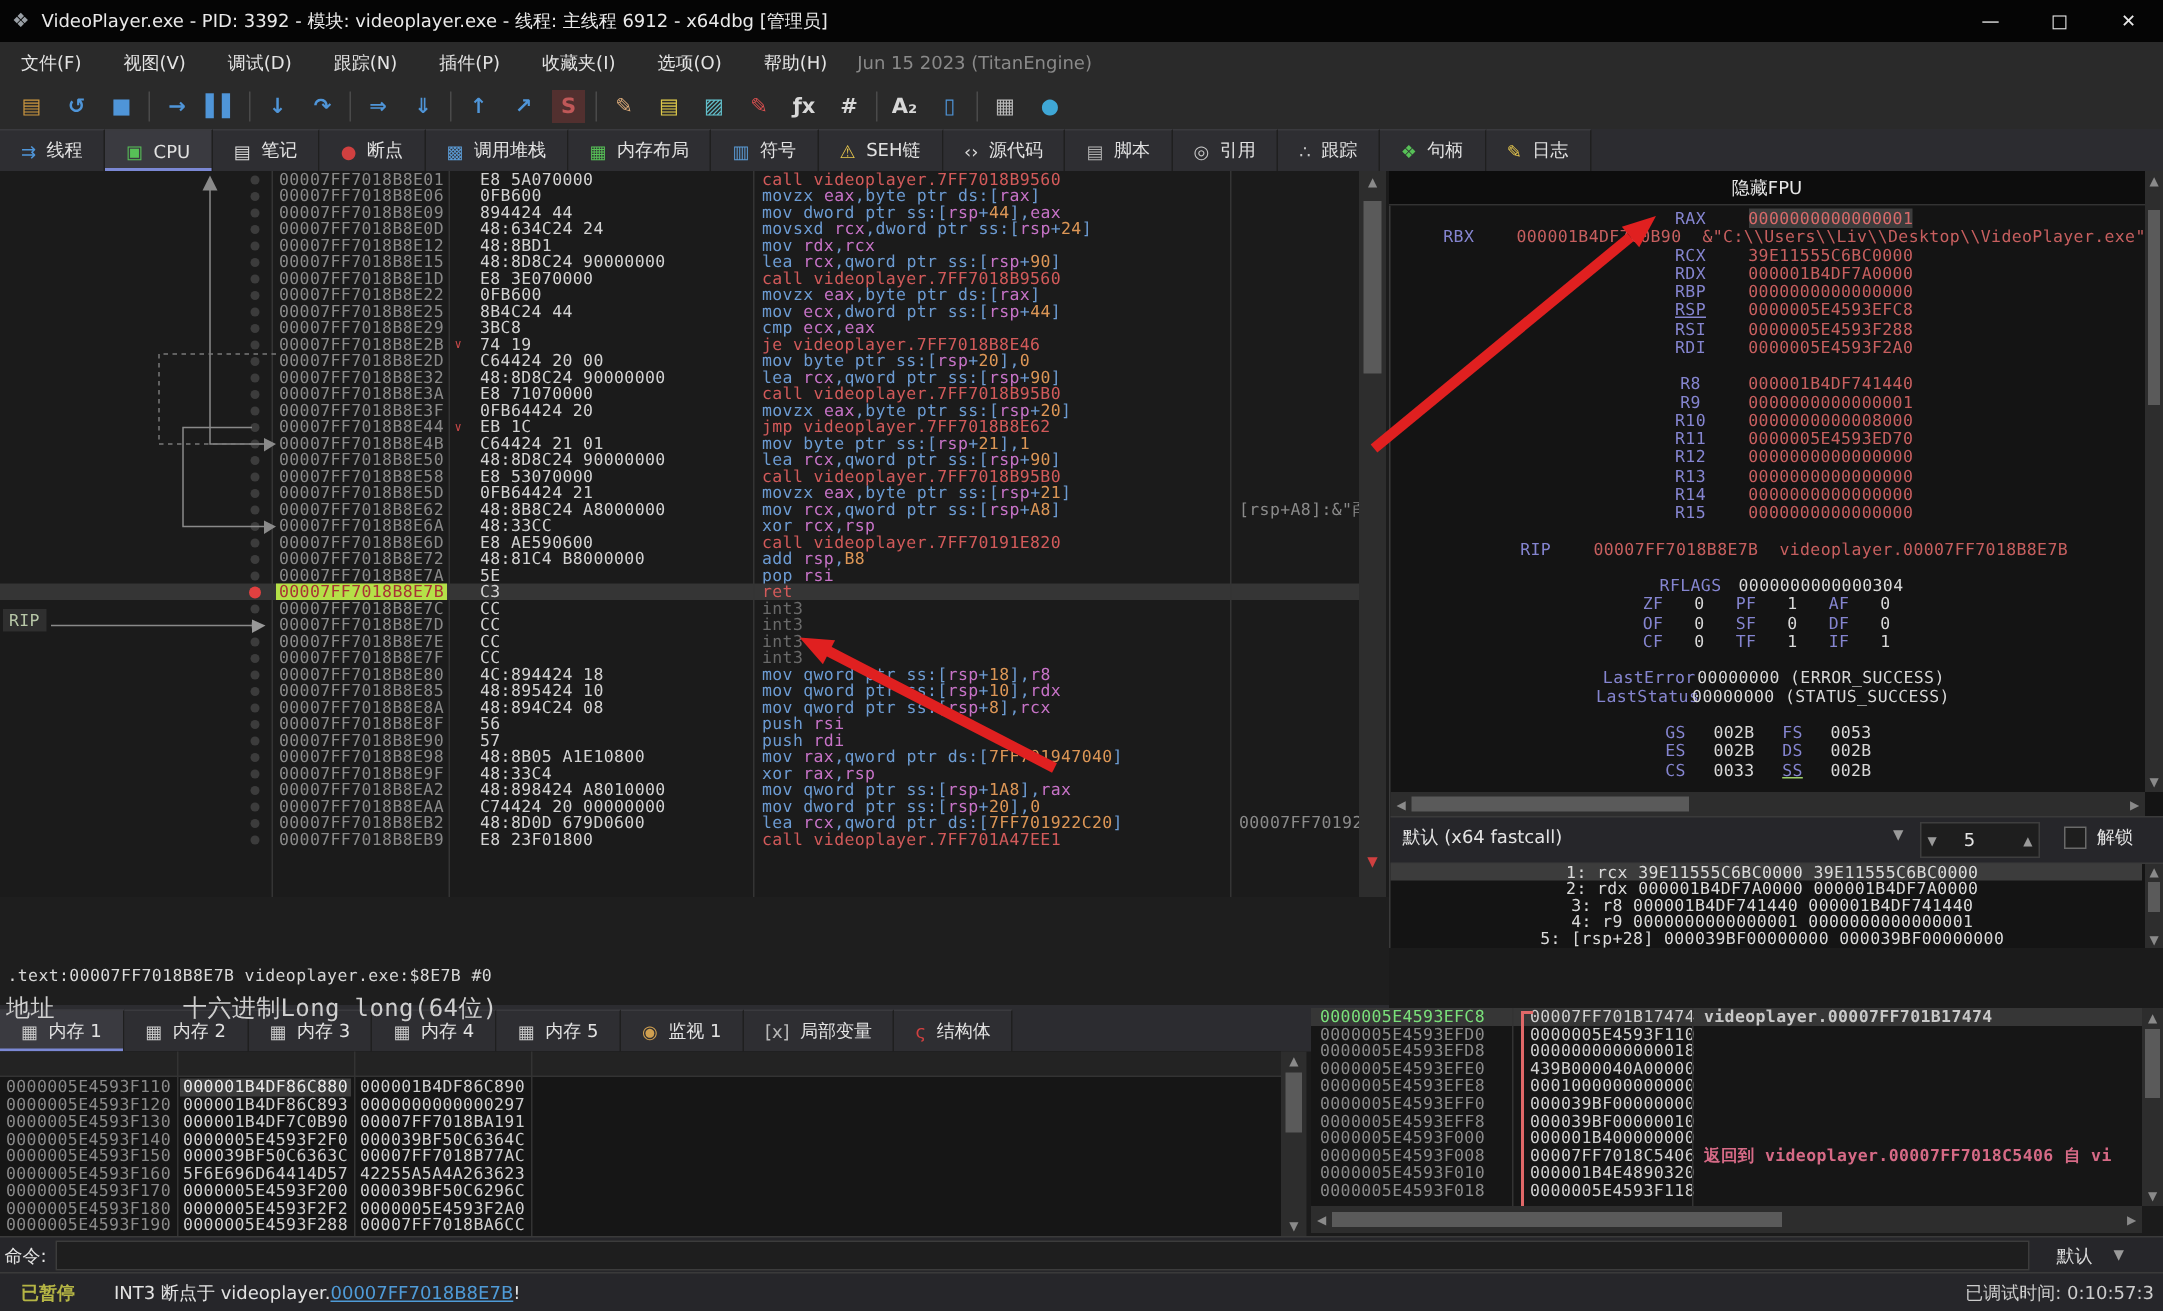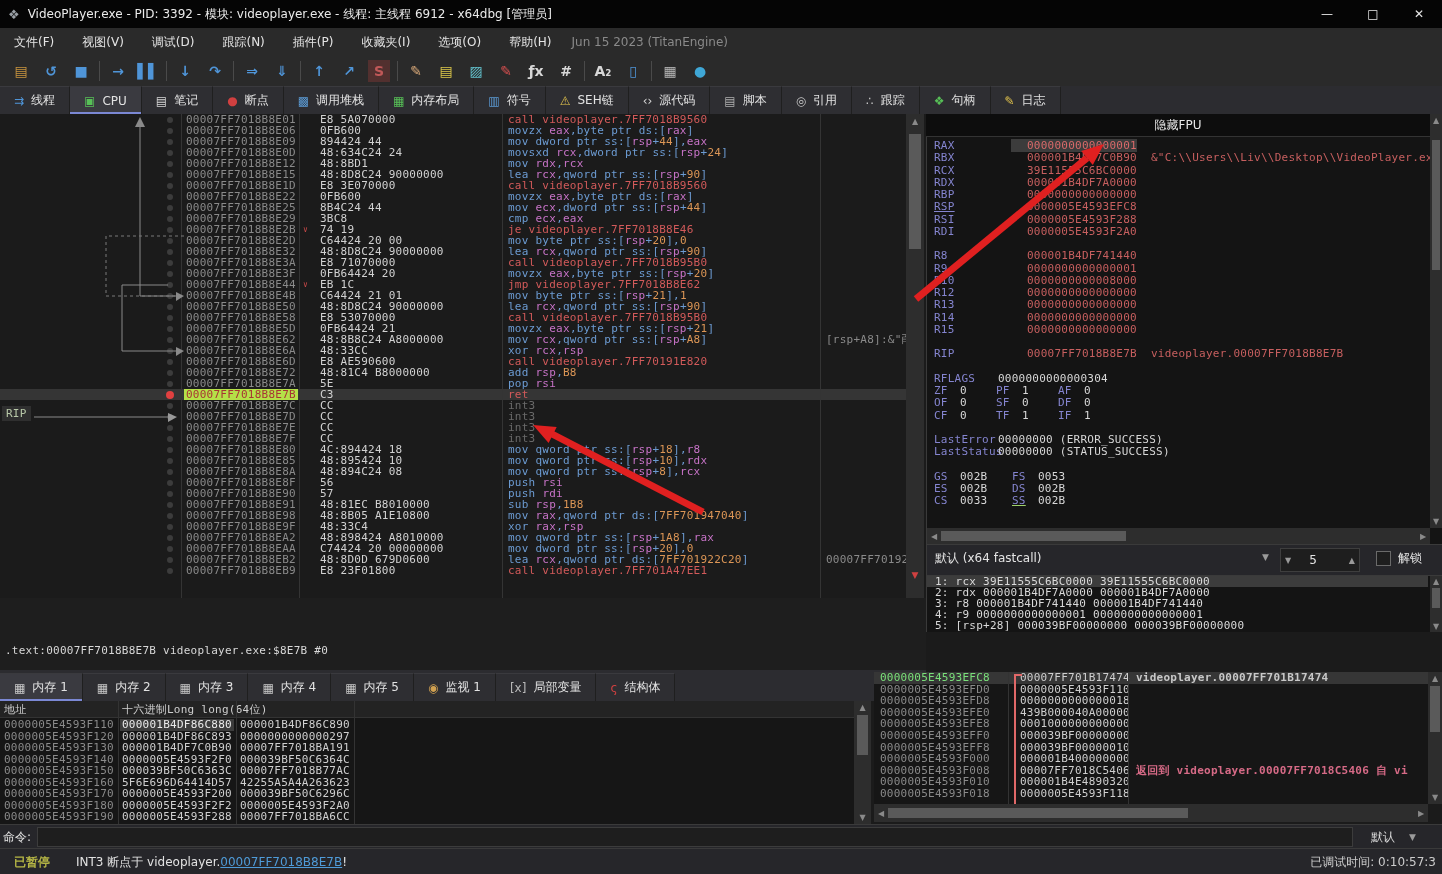--- a/index.html
+++ b/index.html
@@ -1,19 +1,19 @@
 <!DOCTYPE html>
 <html><head>
 <meta charset="utf-8">
 <style>
   html,body{margin:0;padding:0;}
   body{width:1442px;height:874px;overflow:hidden;background:#1b1b1b;position:relative;
        font-family:"DejaVu Sans",sans-serif;color:#d8d8d8;-webkit-font-smoothing:none;}
   .abs{position:absolute;}
-  .mono{font-family:"DejaVu Sans Mono",monospace;font-size:11px;letter-spacing:.25px;}
+  .mono{font-family:"DejaVu Sans Mono",monospace;font-size:11px;letter-spacing:.25px;text-align:center;}
   
   #titlebar{left:0;top:0;width:1442px;height:28px;background:#050505;display:flex;align-items:center;}
   #app-icon{margin-left:8px;font-size:13px;color:#9aa0a6;}
   #title-text{margin-left:8px;font-size:12px;color:#eaeaea;}
   #win-controls{margin-left:auto;display:flex;}
   .winbtn{width:46px;height:28px;display:flex;align-items:center;justify-content:center;color:#e8e8e8;font-size:12px;}
   #menubar{left:0;top:28px;width:1442px;height:28px;background:#2a2a2a;display:flex;align-items:center;border-bottom:1px solid #1d1d1d;}
   .menu-item{padding:0 14px;font-size:12px;color:#e4e4e4;height:28px;display:flex;align-items:center;}
   #build-info{font-size:12px;color:#8a8a8a;margin-left:6px;}
   #toolbar{left:0;top:56px;width:1442px;height:30px;background:#2a2a2a;display:flex;align-items:center;border-bottom:1px solid #1d1d1d;}
@@ -45,21 +45,21 @@
   .sb-thumb{background:#5a5a5a;position:absolute;}
   .sb-arrow{position:absolute;color:#8a8a8a;font-size:8px;text-align:center;width:100%;}
   
   #registers{left:926px;top:114px;width:516px;height:518px;background:#141414;border-left:1px solid #3a3a3a;}
   #fpu-toggle{left:926px;top:114px;width:504px;height:22px;background:#0d0d0d;border-bottom:1px solid #333;
               display:flex;align-items:center;justify-content:center;font-size:12px;color:#e8e8e8;}
   #regs-content{left:934px;top:140px;width:496px;}
   .rline{height:12.25px;line-height:12.4px;white-space:pre;}
   .rn{display:inline-block;width:77px;color:#8585d0;}
   .rn.u{text-decoration:underline;}
-  .rv{color:#c75f5f;padding-left:16px;}
+  .rv{color:#c75f5f;}
   .rv.sel{background:#3c3c3c;color:#d86a6a;}
   .rc{color:#c75f5f;margin-left:14px;}
   .fw{color:#d8d8d8;}
   .fn{display:inline-block;width:26px;color:#8585d0;}
   .fv{display:inline-block;width:36px;color:#d8d8d8;}
   .sn{display:inline-block;width:26px;color:#8585d0;}
   .sn.u{text-decoration:underline;text-decoration-color:#9ed06a;}
   .sv{display:inline-block;width:52px;color:#d8d8d8;}
   .ln{display:inline-block;width:64px;color:#8585d0;}
   
@@ -72,21 +72,21 @@
   #unlock-label{left:1398px;top:550px;font-size:12px;color:#e4e4e4;}
   #args-rows{left:927px;top:576px;width:501px;}
   .arow{height:10.9px;line-height:11.1px;white-space:pre;color:#dadada;padding-left:8px;}
   .arow.sel{background:#3c3c3c;}
   
   #below-strip{left:0;top:598px;width:926px;height:72px;background:#1e1e1e;}
   #disasm-status{left:5px;top:644px;color:#d8d8d8;}
   #bottom-tabs{left:0;top:670px;width:926px;height:31px;background:#2c2c30;display:flex;align-items:flex-end;}
   #dump{left:0;top:701px;width:854px;height:123px;background:#161616;}
   #dump-head{left:0;top:701px;width:854px;height:16px;background:#232323;border-bottom:1px solid #333;}
-  .dump-col-h{position:absolute;top:702px;font-size:11px;color:#cfcfcf;}
+  .dump-col-h{position:absolute;top:662px;font-size:16px;color:#cfcfcf;}
   .mrow{position:relative;height:11.5px;line-height:11.7px;white-space:pre;}
   .maddr{position:absolute;left:4px;color:#8a8a8a;}
   .mv1{position:absolute;left:122px;color:#cfcfcf;}
   .mv2{position:absolute;left:240px;color:#cfcfcf;}
   .mv1.sel{background:#3c3c3c;color:#eaeaea;padding:0 2px;left:120px;}
   .dline{position:absolute;top:701px;height:123px;width:1px;background:#333;}
   #stack{left:874px;top:672px;width:554px;height:132px;background:#161616;}
   .srow{position:relative;height:11.6px;line-height:11.8px;white-space:pre;}
   .srow.sel{background:#363636;}
   .saddr{position:absolute;left:6px;color:#8a8a8a;}
@@ -263,21 +263,20 @@
       <div class="drow riprow"><span class="dot bp"></span><span class="daddr">00007FF7018B8E7B</span><span class="dbytes">C3</span><span class="dinstr"><span class="tk-c">ret</span></span></div>
       <div class="drow"><span class="dot"></span><span class="daddr">00007FF7018B8E7C</span><span class="dbytes">CC</span><span class="dinstr"><span class="tk-g">int3</span></span></div>
       <div class="drow"><span class="dot"></span><span class="daddr">00007FF7018B8E7D</span><span class="dbytes">CC</span><span class="dinstr"><span class="tk-g">int3</span></span></div>
       <div class="drow"><span class="dot"></span><span class="daddr">00007FF7018B8E7E</span><span class="dbytes">CC</span><span class="dinstr"><span class="tk-g">int3</span></span></div>
       <div class="drow"><span class="dot"></span><span class="daddr">00007FF7018B8E7F</span><span class="dbytes">CC</span><span class="dinstr"><span class="tk-g">int3</span></span></div>
       <div class="drow"><span class="dot"></span><span class="daddr">00007FF7018B8E80</span><span class="dbytes">4C:894424 18</span><span class="dinstr"><span class="tk-b">mov</span><span class="tk-b"> </span><span class="tk-b">qword</span><span class="tk-b"> </span><span class="tk-b">ptr</span><span class="tk-b"> </span><span class="tk-b">ss</span><span class="tk-b">:</span><span class="tk-b">[</span><span class="tk-r">rsp</span><span class="tk-b">+</span><span class="tk-n">18</span><span class="tk-b">]</span><span class="tk-b">,</span><span class="tk-r">r8</span></span></div>
       <div class="drow"><span class="dot"></span><span class="daddr">00007FF7018B8E85</span><span class="dbytes">48:895424 10</span><span class="dinstr"><span class="tk-b">mov</span><span class="tk-b"> </span><span class="tk-b">qword</span><span class="tk-b"> </span><span class="tk-b">ptr</span><span class="tk-b"> </span><span class="tk-b">ss</span><span class="tk-b">:</span><span class="tk-b">[</span><span class="tk-r">rsp</span><span class="tk-b">+</span><span class="tk-n">10</span><span class="tk-b">]</span><span class="tk-b">,</span><span class="tk-r">rdx</span></span></div>
       <div class="drow"><span class="dot"></span><span class="daddr">00007FF7018B8E8A</span><span class="dbytes">48:894C24 08</span><span class="dinstr"><span class="tk-b">mov</span><span class="tk-b"> </span><span class="tk-b">qword</span><span class="tk-b"> </span><span class="tk-b">ptr</span><span class="tk-b"> </span><span class="tk-b">ss</span><span class="tk-b">:</span><span class="tk-b">[</span><span class="tk-r">rsp</span><span class="tk-b">+</span><span class="tk-n">8</span><span class="tk-b">]</span><span class="tk-b">,</span><span class="tk-r">rcx</span></span></div>
       <div class="drow"><span class="dot"></span><span class="daddr">00007FF7018B8E8F</span><span class="dbytes">56</span><span class="dinstr"><span class="tk-b">push</span><span class="tk-b"> </span><span class="tk-r">rsi</span></span></div>
       <div class="drow"><span class="dot"></span><span class="daddr">00007FF7018B8E90</span><span class="dbytes">57</span><span class="dinstr"><span class="tk-b">push</span><span class="tk-b"> </span><span class="tk-r">rdi</span></span></div>
-      <div class="drow"><span class="dot"></span><span class="daddr">00007FF7018B8E91</span><span class="dbytes">48:81EC B8010000</span><span class="dinstr"><span class="tk-b">sub</span><span class="tk-b"> </span><span class="tk-r">rsp</span><span class="tk-b">,</span><span class="tk-n">1B8</span></span></div>
       <div class="drow"><span class="dot"></span><span class="daddr">00007FF7018B8E98</span><span class="dbytes">48:8B05 A1E10800</span><span class="dinstr"><span class="tk-b">mov</span><span class="tk-b"> </span><span class="tk-r">rax</span><span class="tk-b">,</span><span class="tk-b">qword</span><span class="tk-b"> </span><span class="tk-b">ptr</span><span class="tk-b"> </span><span class="tk-b">ds</span><span class="tk-b">:</span><span class="tk-b">[</span><span class="tk-n">7FF701947040</span><span class="tk-b">]</span></span></div>
       <div class="drow"><span class="dot"></span><span class="daddr">00007FF7018B8E9F</span><span class="dbytes">48:33C4</span><span class="dinstr"><span class="tk-b">xor</span><span class="tk-b"> </span><span class="tk-r">rax</span><span class="tk-b">,</span><span class="tk-r">rsp</span></span></div>
       <div class="drow"><span class="dot"></span><span class="daddr">00007FF7018B8EA2</span><span class="dbytes">48:898424 A8010000</span><span class="dinstr"><span class="tk-b">mov</span><span class="tk-b"> </span><span class="tk-b">qword</span><span class="tk-b"> </span><span class="tk-b">ptr</span><span class="tk-b"> </span><span class="tk-b">ss</span><span class="tk-b">:</span><span class="tk-b">[</span><span class="tk-r">rsp</span><span class="tk-b">+</span><span class="tk-n">1A8</span><span class="tk-b">]</span><span class="tk-b">,</span><span class="tk-r">rax</span></span></div>
       <div class="drow"><span class="dot"></span><span class="daddr">00007FF7018B8EAA</span><span class="dbytes">C74424 20 00000000</span><span class="dinstr"><span class="tk-b">mov</span><span class="tk-b"> </span><span class="tk-b">dword</span><span class="tk-b"> </span><span class="tk-b">ptr</span><span class="tk-b"> </span><span class="tk-b">ss</span><span class="tk-b">:</span><span class="tk-b">[</span><span class="tk-r">rsp</span><span class="tk-b">+</span><span class="tk-n">20</span><span class="tk-b">]</span><span class="tk-b">,</span><span class="tk-n">0</span></span></div>
       <div class="drow"><span class="dot"></span><span class="daddr">00007FF7018B8EB2</span><span class="dbytes">48:8D0D 679D0600</span><span class="dinstr"><span class="tk-b">lea</span><span class="tk-b"> </span><span class="tk-r">rcx</span><span class="tk-b">,</span><span class="tk-b">qword</span><span class="tk-b"> </span><span class="tk-b">ptr</span><span class="tk-b"> </span><span class="tk-b">ds</span><span class="tk-b">:</span><span class="tk-b">[</span><span class="tk-n">7FF701922C20</span><span class="tk-b">]</span></span><span class="dcomment">00007FF70192</span></div>
       <div class="drow"><span class="dot"></span><span class="daddr">00007FF7018B8EB9</span><span class="dbytes">E8 23F01800</span><span class="dinstr"><span class="tk-c">call videoplayer.7FF701A47EE1</span></span></div>
     </div>
 </div>
 <div class="gline" style="left:181px"></div>
 <div class="gline" style="left:299px"></div>
@@ -316,20 +315,21 @@
     <div class="rline"><span class="rn">RCX</span><span class="rv">39E11555C6BC0000</span></div>
     <div class="rline"><span class="rn">RDX</span><span class="rv">000001B4DF7A0000</span></div>
     <div class="rline"><span class="rn">RBP</span><span class="rv">0000000000000000</span></div>
     <div class="rline"><span class="rn u">RSP</span><span class="rv">0000005E4593EFC8</span></div>
     <div class="rline"><span class="rn">RSI</span><span class="rv">0000005E4593F288</span></div>
     <div class="rline"><span class="rn">RDI</span><span class="rv">0000005E4593F2A0</span></div>
     <div class="rline"></div>
     <div class="rline"><span class="rn">R8</span><span class="rv">000001B4DF741440</span></div>
     <div class="rline"><span class="rn">R9</span><span class="rv">0000000000000001</span></div>
     <div class="rline"><span class="rn">R10</span><span class="rv">0000000000008000</span></div>
+    <div class="rline"><span class="rn">R11</span><span class="rv">0000005E4593ED70</span></div>
     <div class="rline"><span class="rn">R12</span><span class="rv">0000000000000000</span></div>
     <div class="rline"><span class="rn">R13</span><span class="rv">0000000000000000</span></div>
     <div class="rline"><span class="rn">R14</span><span class="rv">0000000000000000</span></div>
     <div class="rline"><span class="rn">R15</span><span class="rv">0000000000000000</span></div>
     <div class="rline"></div>
     <div class="rline"><span class="rn">RIP</span><span class="rv">00007FF7018B8E7B</span><span class="rc">videoplayer.00007FF7018B8E7B</span></div>
     <div class="rline"></div>
     <div class="rline"><span class="ln">RFLAGS</span><span class="fw">0000000000000304</span></div>
     <div class="rline"><span class="fn">ZF</span><span class="fv">0</span><span class="fn">PF</span><span class="fv">1</span><span class="fn">AF</span><span class="fv">0</span></div>
     <div class="rline"><span class="fn">OF</span><span class="fv">0</span><span class="fn">SF</span><span class="fv">0</span><span class="fn">DF</span><span class="fv">0</span></div>

